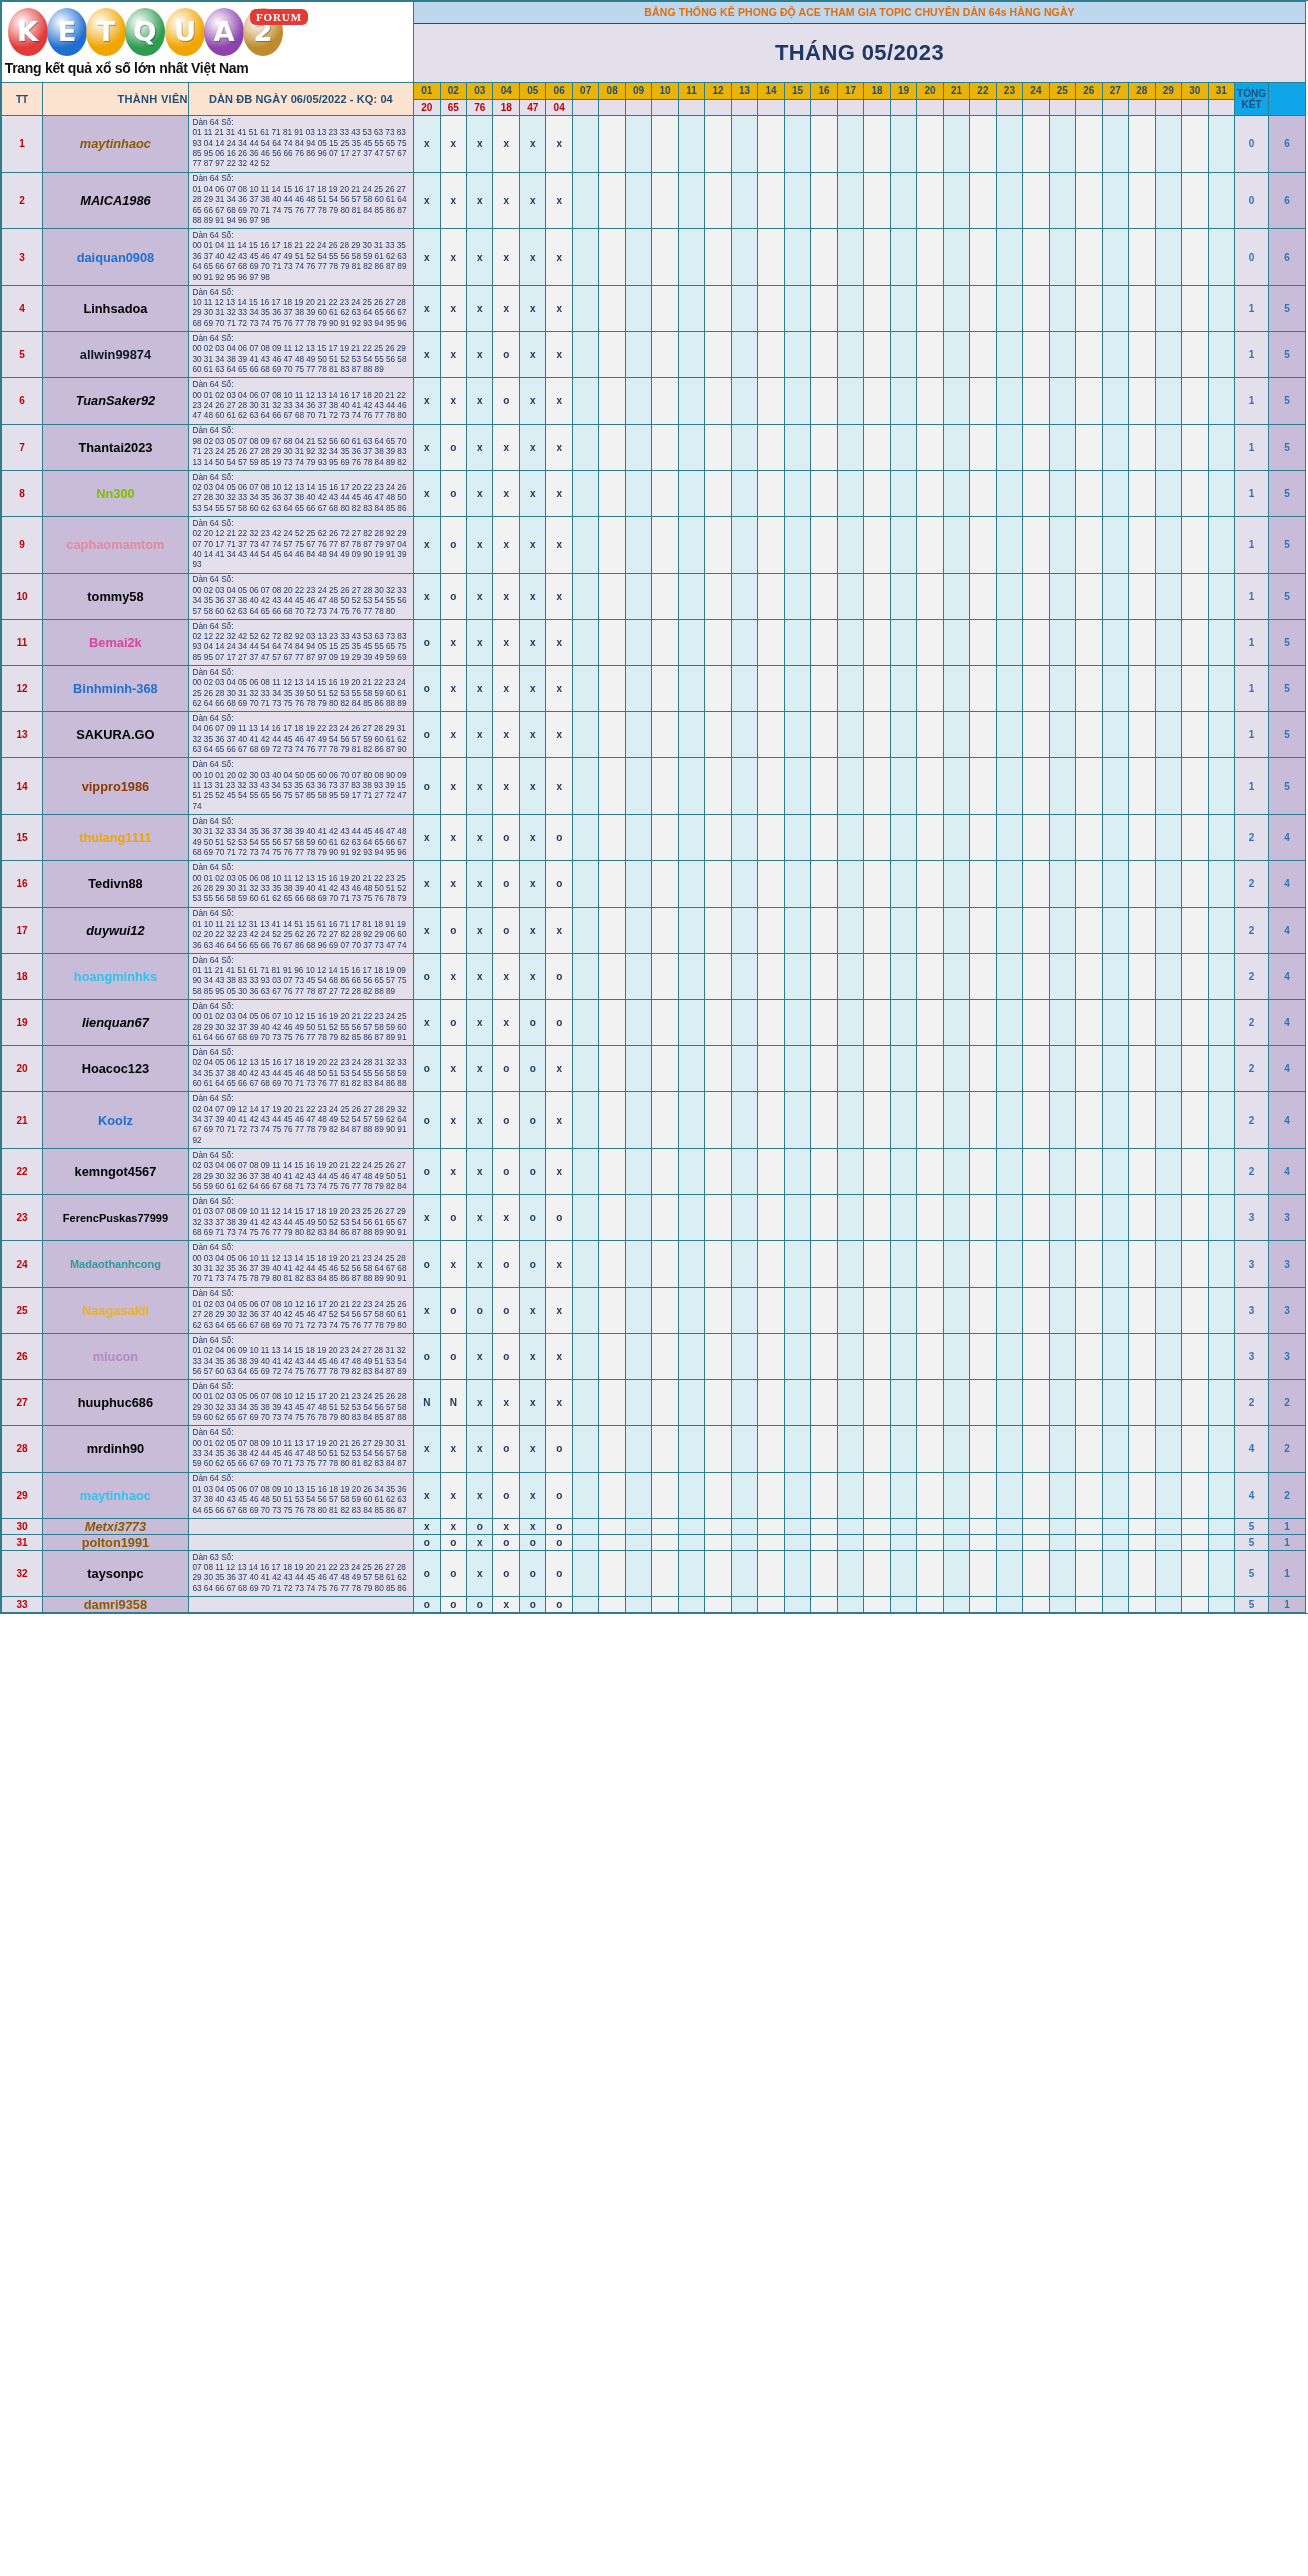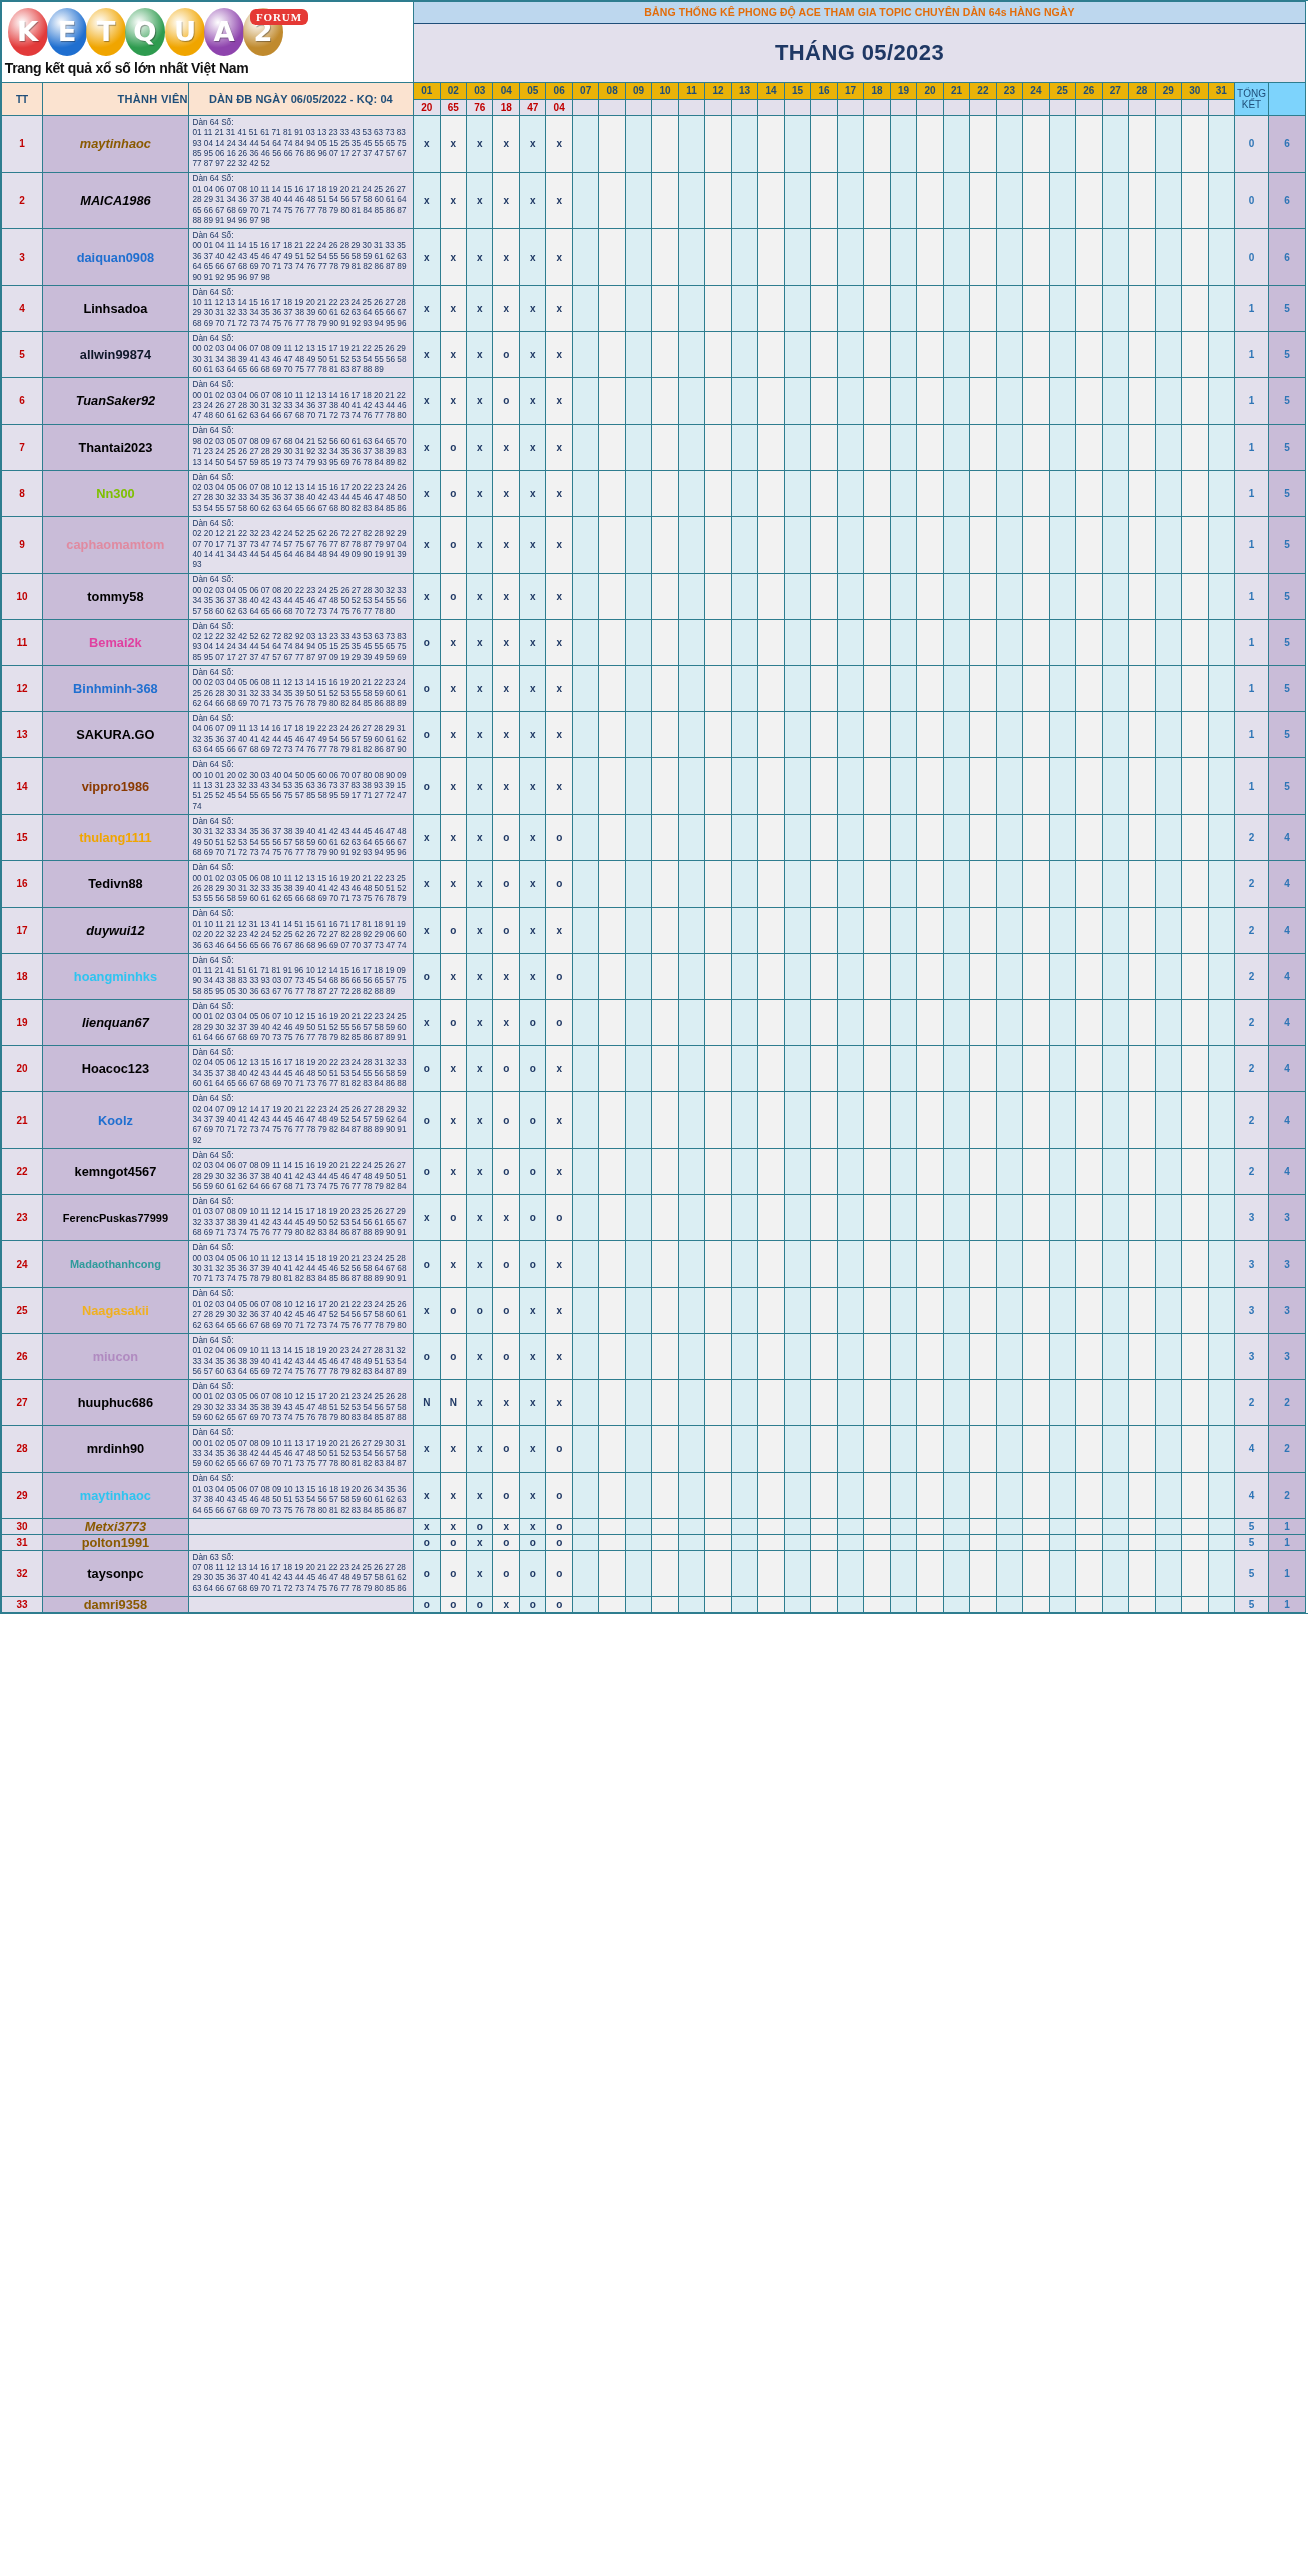--- a/index.html
+++ b/index.html
@@ -67,21 +67,21 @@
   }
   .hdr-day{
     background:#eab308;color:#1f4e79;font-weight:bold;font-size:10px;
     text-align:center;height:15.5px;
   }
   .hdr-res{
     background:#e3e0ec;color:#c00000;font-weight:bold;font-size:10px;
     text-align:center;height:15.5px;
   }
   .hdr-total{
-    width:53px;background:#7dd3fc;color:#1f4e79;font-weight:normal;font-size:10px;
+    width:53px;background:#0ea5e9;color:#1f4e79;font-weight:bold;font-size:10px;
     text-align:center;border-left:1.8px solid #2e7d8f;
   }
 
   
   .c-tt{
     background:#e3e0ec;color:#c00000;font-weight:bold;font-size:10px;text-align:center;
     border-right:1.8px solid #2e7d8f;
   }
   .c-name{
     background:#c9bcd8;text-align:center;font-size:12.8px;font-weight:bold;

